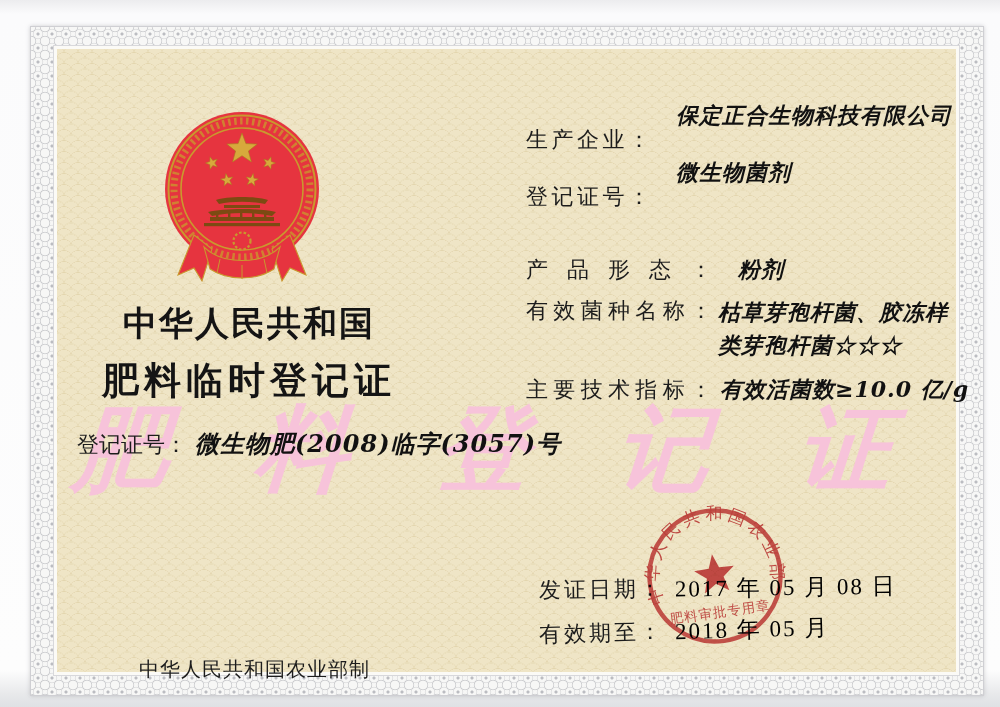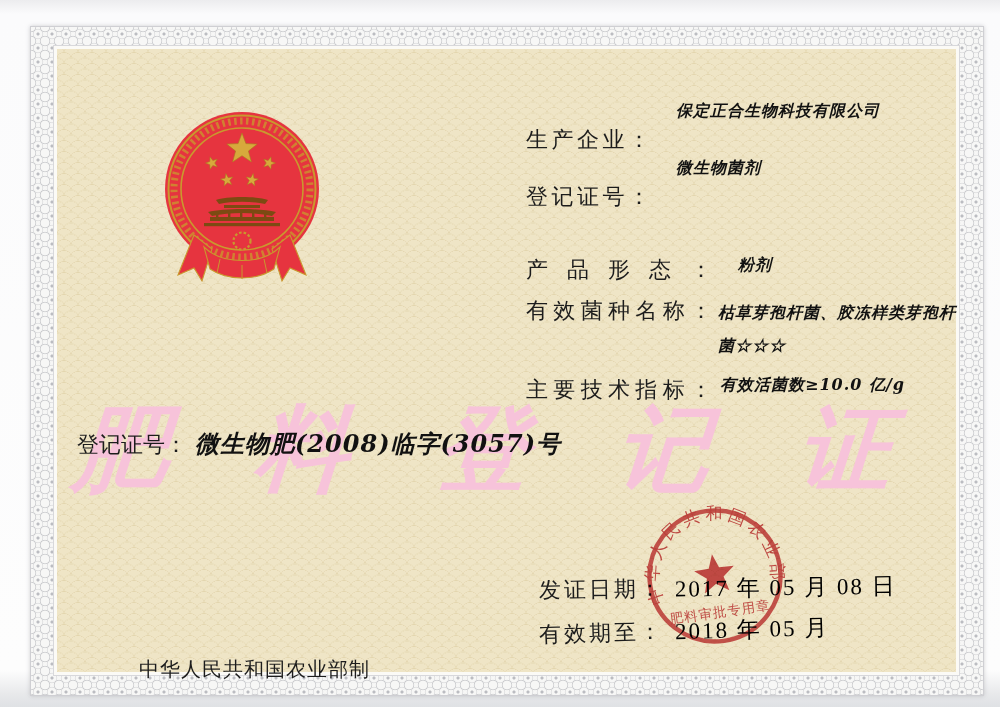--- a/index.html
+++ b/index.html
@@ -46,21 +46,21 @@
   .script{font-family:"DejaVu Serif",serif;font-style:italic;font-weight:700;color:#111;}
   .regline .val{font-size:24px;letter-spacing:1px;margin-left:8px;}
   .stmt{position:absolute;left:2px;top:431px;width:452px;z-index:2;
         font-size:22px;line-height:38px;color:#1c1c1c;text-indent:2em;text-align:justify;}
   .issuer{position:absolute;left:82px;top:561px;z-index:2;font-size:20px;letter-spacing:1px;color:#1c1c1c;margin-top:46px;}
   .field{position:absolute;z-index:2;white-space:nowrap;}
   .field .lbl{display:inline-block;font-size:22px;color:#1c1c1c;text-align:justify;text-align-last:justify;vertical-align:top;}
   .lbl-a{width:124px;margin-top:24px;}
   .lbl-b{width:186px;}
   .lbl-c{width:122px;}
-  .field .val{font-size:16px;letter-spacing:1px;margin-left:26px;vertical-align:top;}
+  .field .val{font-size:22px;letter-spacing:1px;margin-left:26px;vertical-align:top;}
   .f1{left:469px;top:52px;}
   .f2{left:469px;top:109px;}
   .f3{left:469px;top:162px;}
   .f4{left:469px;top:206px;}
   .f5{left:469px;top:247px;}
   .f5 .val{display:inline-block;width:238px;white-space:normal;line-height:33px;margin-left:6px;}
   .f6{left:469px;top:326px;}
   .f6 .val{margin-left:8px;text-align:center;}
   .f7{left:469px;top:396px;}
   .d1{left:482px;top:524px;transform:rotate(-0.8deg);}
@@ -104,20 +104,24 @@
     </g>
     <circle cx="78" cy="132" r="8.5" fill="#e6343f" stroke="#c9992e" stroke-width="2.2" stroke-dasharray="2.6,2"></circle>
     <g fill="#e6343f" stroke="#c9992e" stroke-width="1.1">
       <path d="M30,126 L14,166 L30,159 L38,172 L48,140 Z"></path>
       <path d="M126,126 L142,166 L126,159 L118,172 L108,140 Z"></path>
       <path d="M40,138 C58,156 98,156 116,138 L110,160 C92,172 64,172 46,160 Z"></path>
       <path d="M56,150 L53,164 M78,156 L78,170 M100,150 L103,164" fill="none" stroke-width="1"></path>
     </g>
   </svg>
 
+  <div class="title">
+    <div class="t1">中华人民共和国</div>
+    <div class="t2">肥料临时登记证</div>
+  </div>
 
   <div class="regline">
     <span class="lbl">登记证号：</span><span class="val script">微生物肥(2008)临字(3057)号</span>
   </div>
 
 
   <div class="issuer">中华人民共和国农业部制</div>
 
   <div class="field f1">
     <span class="lbl lbl-a">生产企业：</span><span class="val script">保定正合生物科技有限公司</span>

